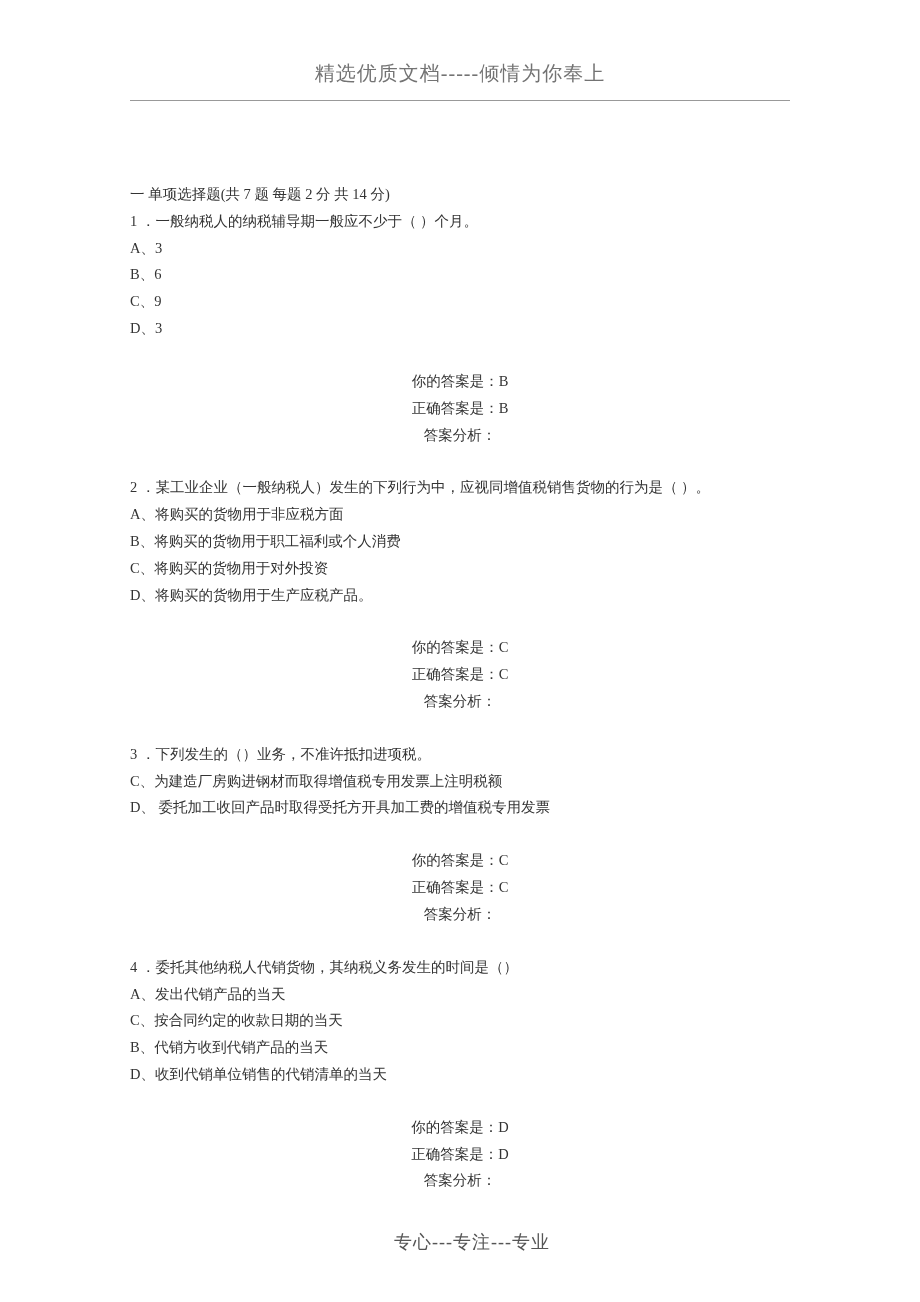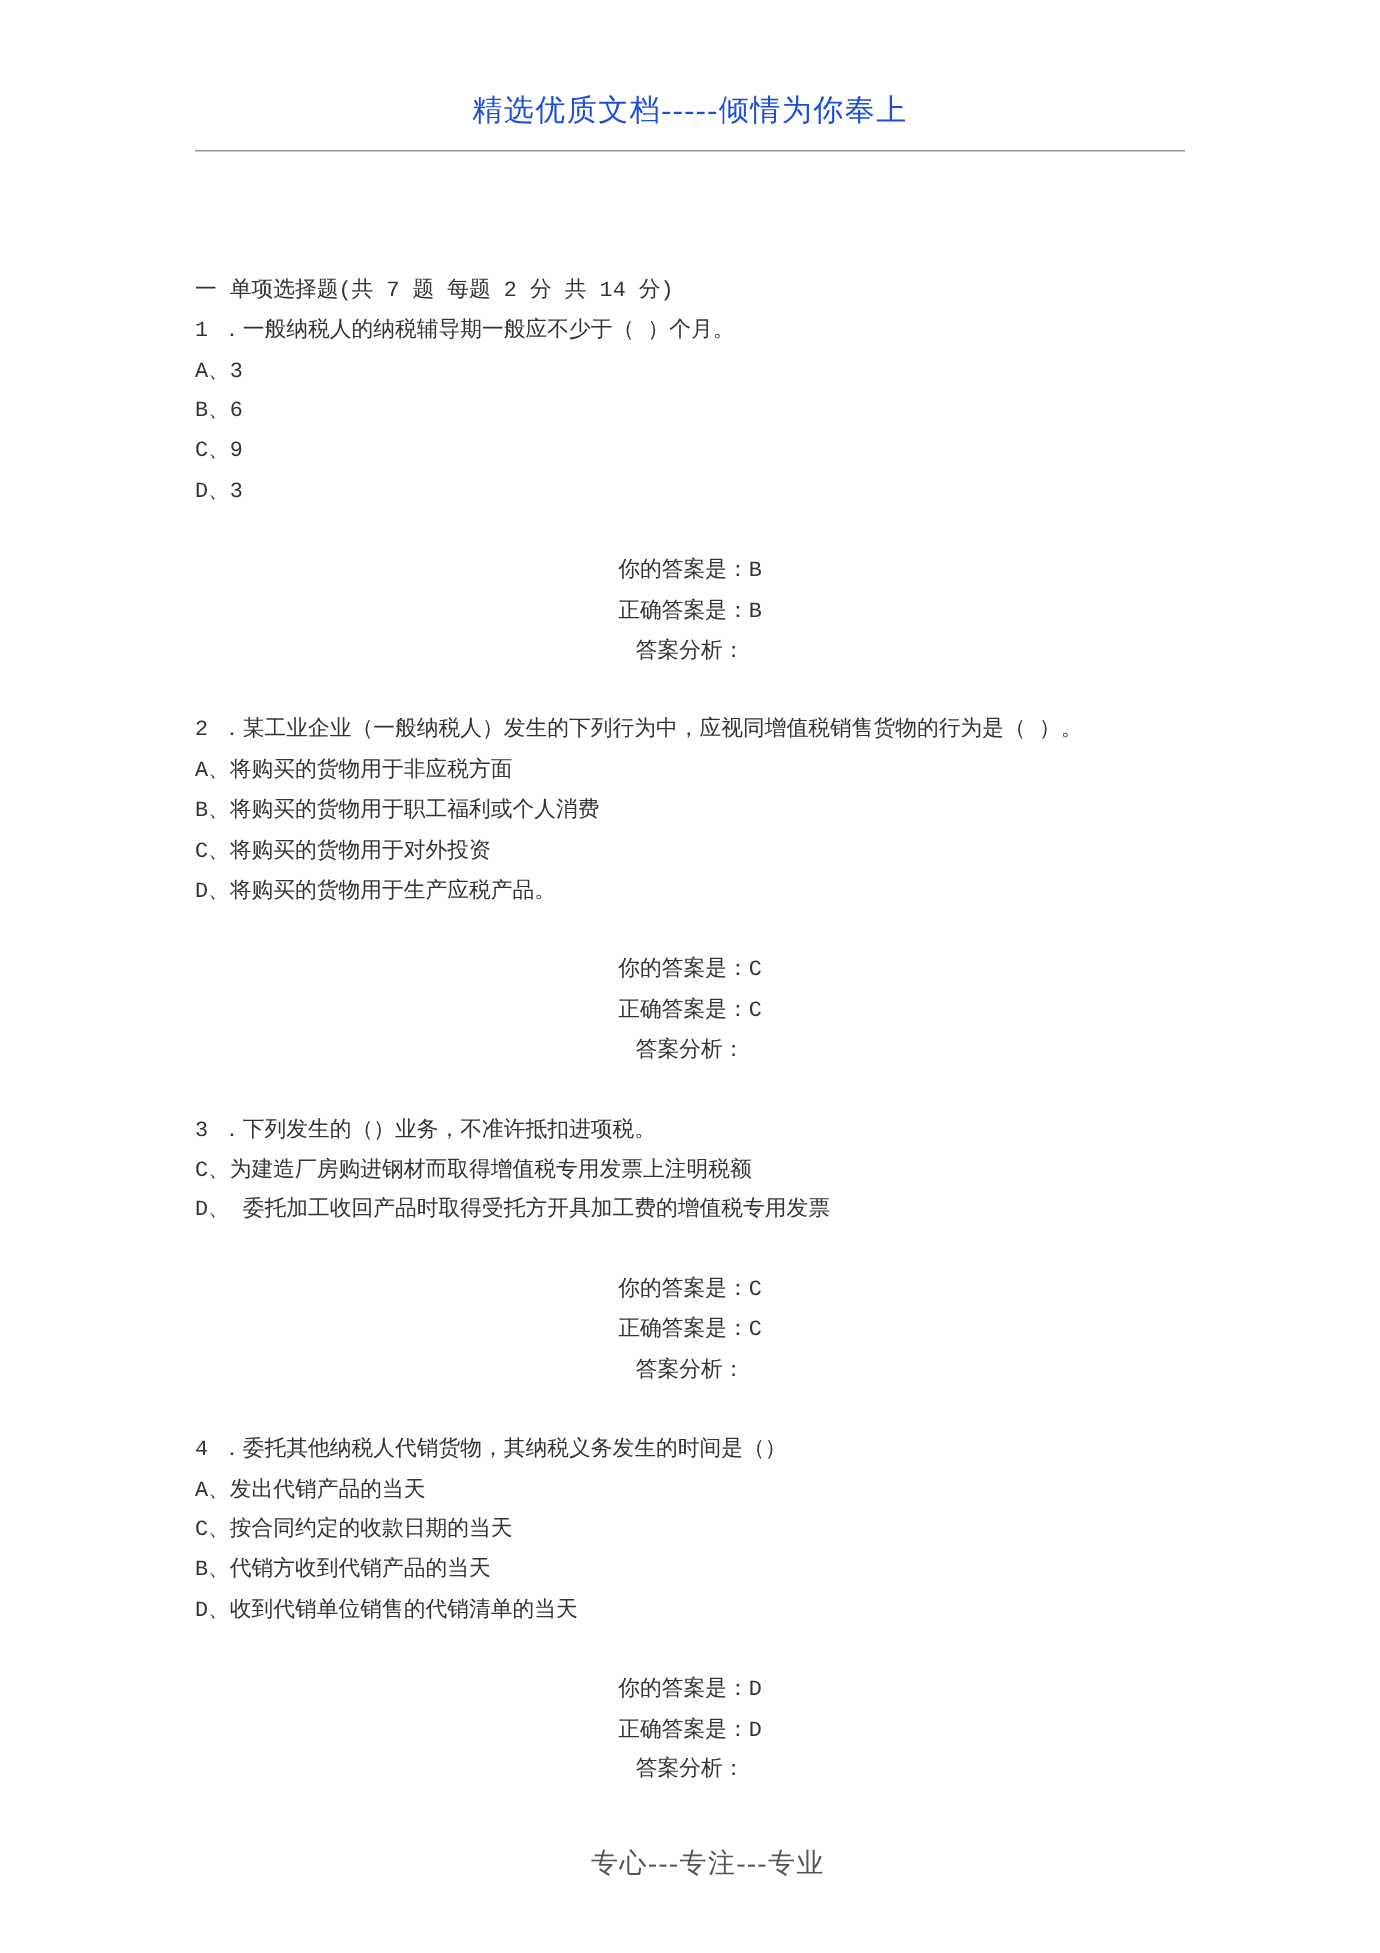--- a/index.html
+++ b/index.html
@@ -17,34 +17,33 @@
     }
     .page-container {
       padding: 60px 130px 40px 130px;
     }
     .header-area {
       text-align: center;
       margin-bottom: 10px;
     }
     .header-title {
       font-size: 20px;
-      color: #1d4ed8;
+      color: #737373;
       letter-spacing: 1px;
       padding-bottom: 3px;
     }
     .header-line {
       border: none;
       border-top: 1.5px solid #999999;
       margin: 0 0 80px 0;
     }
     .content {
       font-size: 14.5px;
       line-height: 1.85;
       color: #333333;
-      font-family: Liberation Mono, monospace;
     }
     .section-header {
       margin-bottom: 0;
     }
     .question-block {
       margin-bottom: 0;
     }
     .question-stem {
       display: block;
     }

